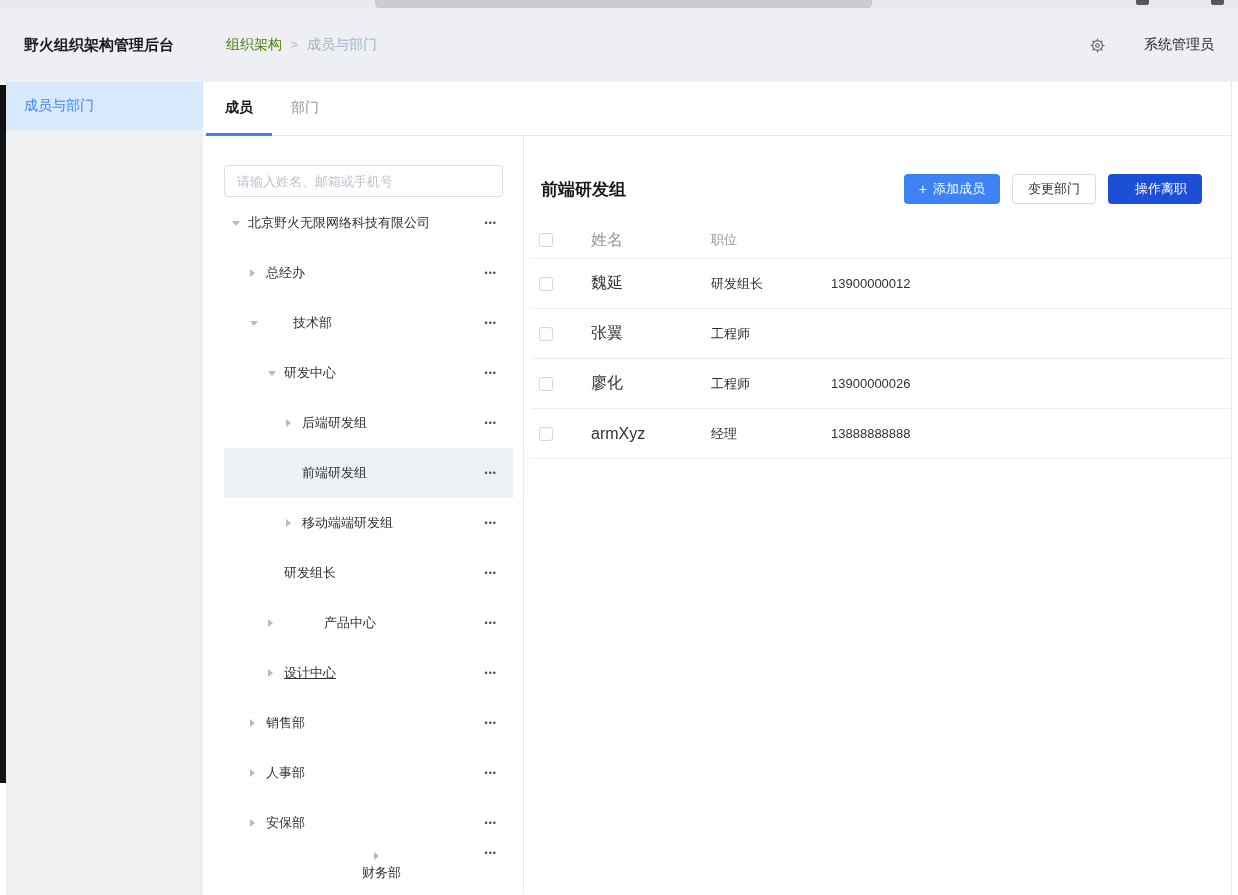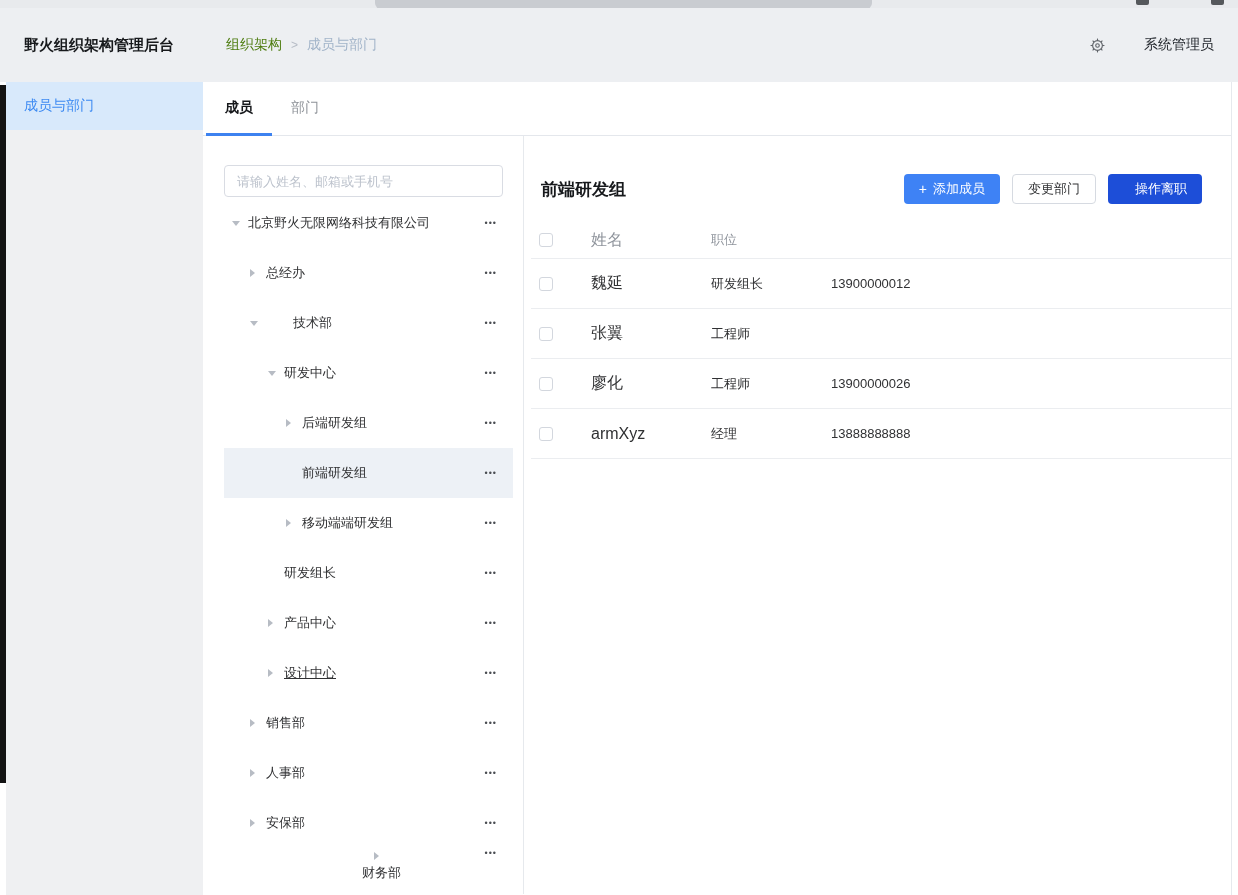--- a/index.html
+++ b/index.html
@@ -187,21 +187,21 @@
                 <span class="tri-right"></span>
               </span>
               <span class="tree-label">移动端端研发组</span>
               <span class="more-dots">•••</span>
             </div>
             <div class="tree-node" style="padding-left: 44px;">
               <span class="caret-box"></span>
               <span class="tree-label">研发组长</span>
               <span class="more-dots">•••</span>
             </div>
-            <div class="tree-node" style="padding-left: 44px;">
+            <div class="tree-node" style="padding-left: 44px; gap: 40px;">
               <span class="caret-box">
                 <span class="tri-right"></span>
               </span>
               <span class="tree-label">产品中心</span>
               <span class="more-dots">•••</span>
             </div>
             <div class="tree-node" style="padding-left: 44px; text-decoration: underline;">
               <span class="caret-box">
                 <span class="tri-right"></span>
               </span>

